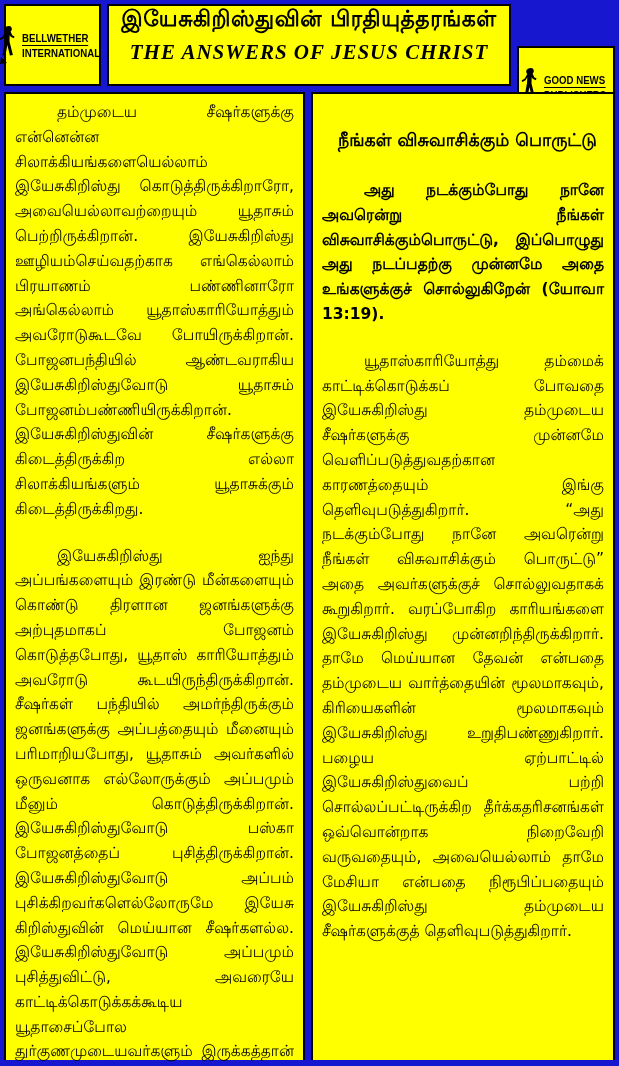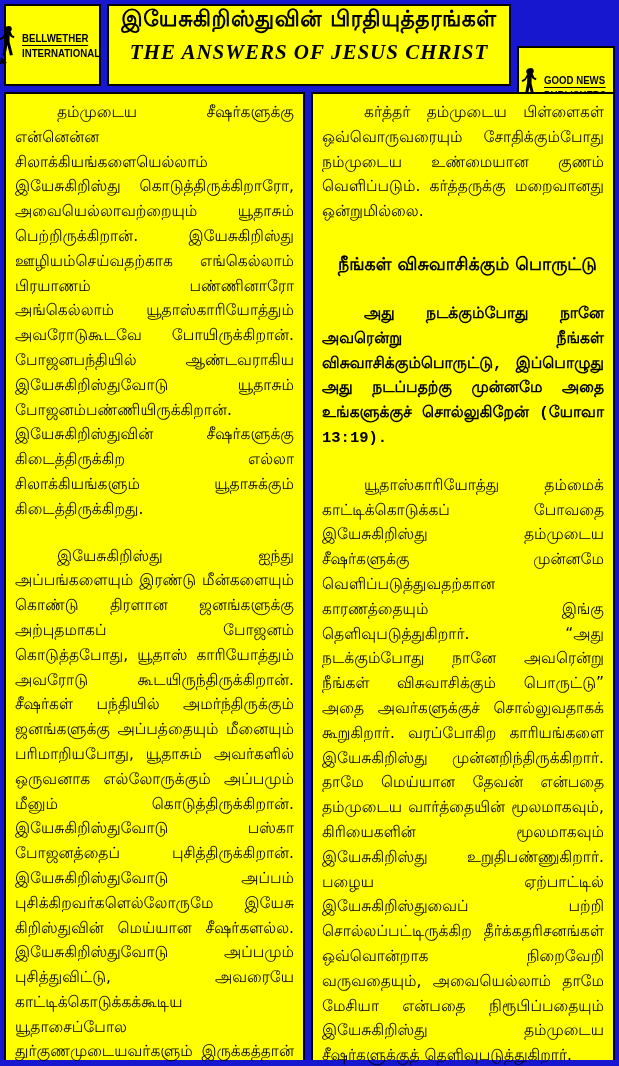--- a/index.html
+++ b/index.html
@@ -21,21 +21,21 @@
   .logo-line{font-family:"Liberation Sans",sans-serif;font-weight:bold;font-size:10.5px;letter-spacing:0px;color:#000;white-space:nowrap;transform:scaleX(.92);transform-origin:left;}
   .logo-line.u{border-bottom:1.5px solid #000;padding-bottom:1px;margin-bottom:1px;}
   .title-tamil{font-weight:bold;font-size:22px;color:#000;letter-spacing:.5px;margin-bottom:6px;white-space:nowrap;}
   .title-english{font-family:"Liberation Serif",serif;font-weight:bold;font-size:21px;color:#000;letter-spacing:1px;white-space:nowrap;font-style:italic;}
   
   .col{top:92px;height:968px;border-bottom:none;padding:6px 9px 0 9px;color:#000;
        font-size:15.5px;line-height:1.6;text-align:justify;}
   .col-left{left:4px;width:301px;}
   .col-right{left:311px;width:304px;}
   .col p{margin:0 0 22px 0;text-indent:42px;}
-  .col p.bold{font-weight:bold;font-family:Liberation Mono, monospace;}
+  .col p.bold{font-weight:bold;}
   .sec-head{font-weight:bold;font-size:17.5px;margin:26px 0 24px 16px;text-align:left;text-indent:0;}
 </style>
 </head>
 <body>
 
 <div class="page">
 
   <div class="panel hdr-left">
     <div class="logo">
       <svg width="20" height="40" viewBox="0 0 20 40" aria-hidden="true">
@@ -67,20 +67,19 @@
     </div>
   </div>
 
   <div class="panel col col-left">
     <p>தம்முடைய சீஷர்களுக்கு என்னென்ன சிலாக்கியங்களையெல்லாம் இயேசுகிறிஸ்து கொடுத்திருக்கிறாரோ, அவையெல்லாவற்றையும் யூதாசும் பெற்றிருக்கிறான். இயேசுகிறிஸ்து ஊழியம்செய்வதற்காக எங்கெல்லாம் பிரயாணம் பண்ணினாரோ அங்கெல்லாம் யூதாஸ்காரியோத்தும் அவரோடுகூடவே போயிருக்கிறான். போஜனபந்தியில் ஆண்டவராகிய இயேசுகிறிஸ்துவோடு யூதாசும் போஜனம்பண்ணியிருக்கிறான். இயேசுகிறிஸ்துவின் சீஷர்களுக்கு கிடைத்திருக்கிற எல்லா சிலாக்கியங்களும் யூதாசுக்கும் கிடைத்திருக்கிறது.</p>
     <p>இயேசுகிறிஸ்து ஐந்து அப்பங்களையும் இரண்டு மீன்களையும் கொண்டு திரளான ஜனங்களுக்கு அற்புதமாகப் போஜனம் கொடுத்தபோது, யூதாஸ் காரியோத்தும் அவரோடு கூடயிருந்திருக்கிறான். சீஷர்கள் பந்தியில் அமர்ந்திருக்கும் ஜனங்களுக்கு அப்பத்தையும் மீனையும் பரிமாறியபோது, யூதாசும் அவர்களில் ஒருவனாக எல்லோருக்கும் அப்பமும் மீனும் கொடுத்திருக்கிறான். இயேசுகிறிஸ்துவோடு பஸ்கா போஜனத்தைப் புசித்திருக்கிறான். இயேசுகிறிஸ்துவோடு அப்பம் புசிக்கிறவர்களெல்லோருமே இயேசு கிறிஸ்துவின் மெய்யான சீஷர்களல்ல. இயேசுகிறிஸ்துவோடு அப்பமும் புசித்துவிட்டு, அவரையே காட்டிக்கொடுக்கக்கூடிய யூதாசைப்போல துர்குணமுடையவர்களும் இருக்கத்தான் செய்கிறார்கள்.</p>
 
   </div>
 
   <div class="panel col col-right">
-    <p>கர்த்தர் தம்முடைய பிள்ளைகள் ஒவ்வொருவரையும் சோதிக்கும்போது நம்முடைய உண்மையான குணம் வெளிப்படும். கர்த்தருக்கு மறைவானது ஒன்றுமில்லை.</p>
     <div class="sec-head">நீங்கள் விசுவாசிக்கும் பொருட்டு</div>
     <p class="bold">அது நடக்கும்போது நானே அவரென்று நீங்கள் விசுவாசிக்கும்பொருட்டு, இப்பொழுது அது நடப்பதற்கு முன்னமே அதை உங்களுக்குச் சொல்லுகிறேன் (யோவா 13:19).</p>
     <p>யூதாஸ்காரியோத்து தம்மைக் காட்டிக்கொடுக்கப் போவதை இயேசுகிறிஸ்து தம்முடைய சீஷர்களுக்கு முன்னமே வெளிப்படுத்துவதற்கான காரணத்தையும் இங்கு தெளிவுபடுத்துகிறார். “அது நடக்கும்போது நானே அவரென்று நீங்கள் விசுவாசிக்கும் பொருட்டு” அதை அவர்களுக்குச் சொல்லுவதாகக் கூறுகிறார். வரப்போகிற காரியங்களை இயேசுகிறிஸ்து முன்னறிந்திருக்கிறார். தாமே மெய்யான தேவன் என்பதை தம்முடைய வார்த்தையின் மூலமாகவும், கிரியைகளின் மூலமாகவும் இயேசுகிறிஸ்து உறுதிபண்ணுகிறார். பழைய ஏற்பாட்டில் இயேசுகிறிஸ்துவைப் பற்றி சொல்லப்பட்டிருக்கிற தீர்க்கதரிசனங்கள் ஒவ்வொன்றாக நிறைவேறி வருவதையும், அவையெல்லாம் தாமே மேசியா என்பதை நிரூபிப்பதையும் இயேசுகிறிஸ்து தம்முடைய சீஷர்களுக்குத் தெளிவுபடுத்துகிறார்.</p>
 
   </div>
 
 </div>
 
 </body></html>

